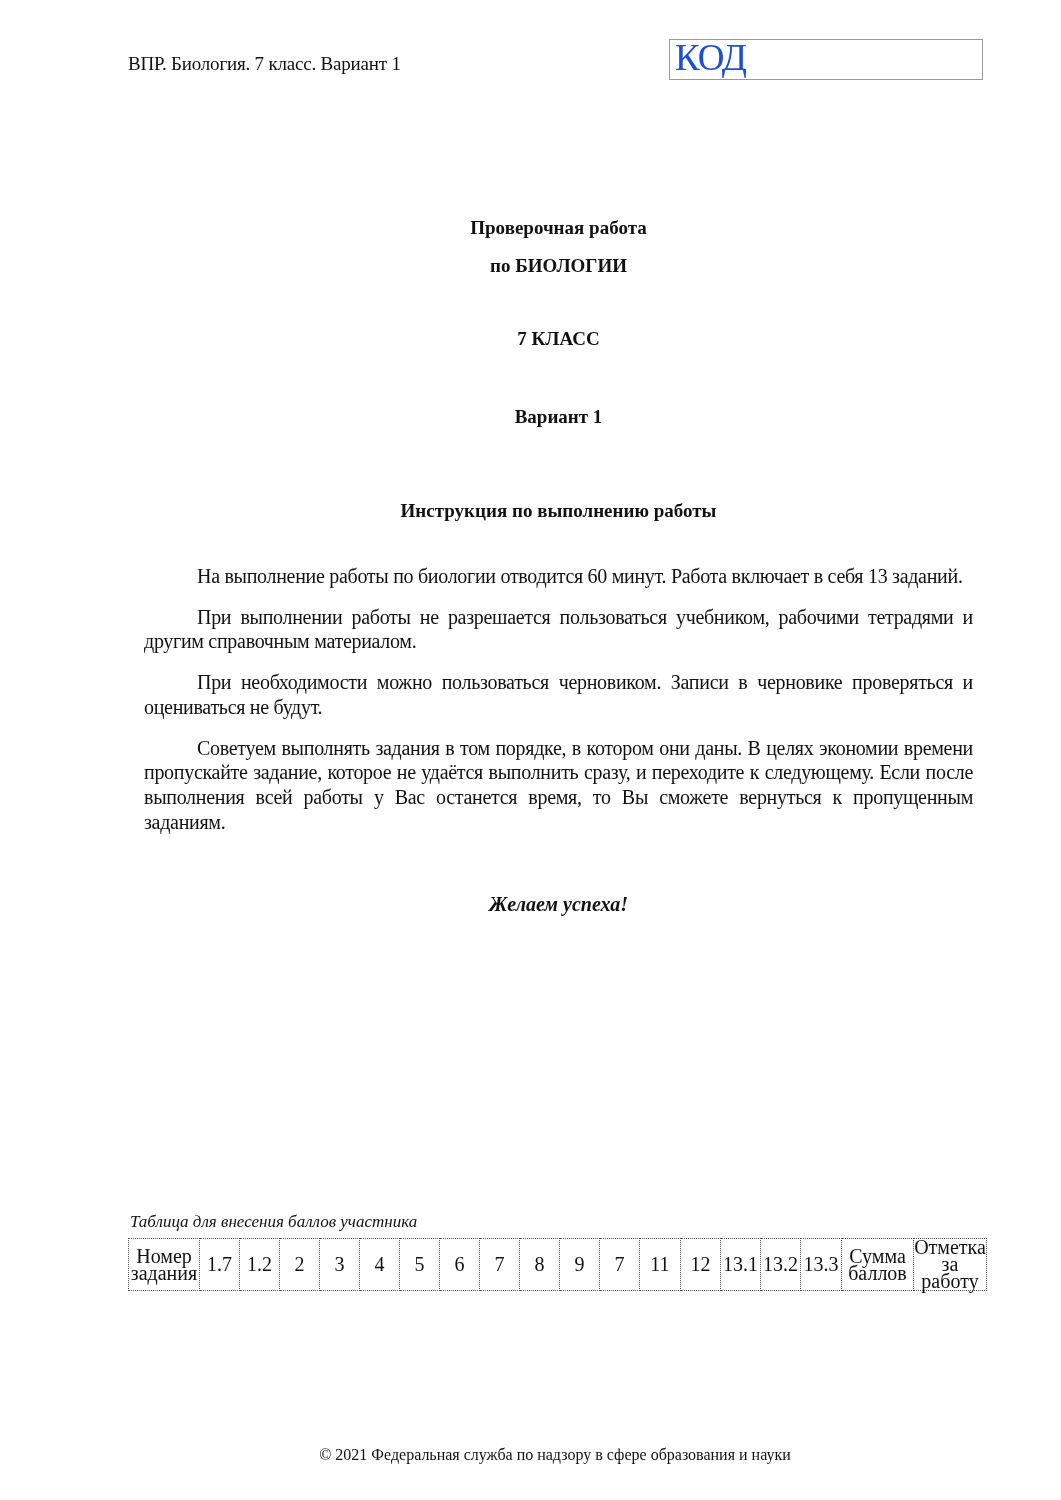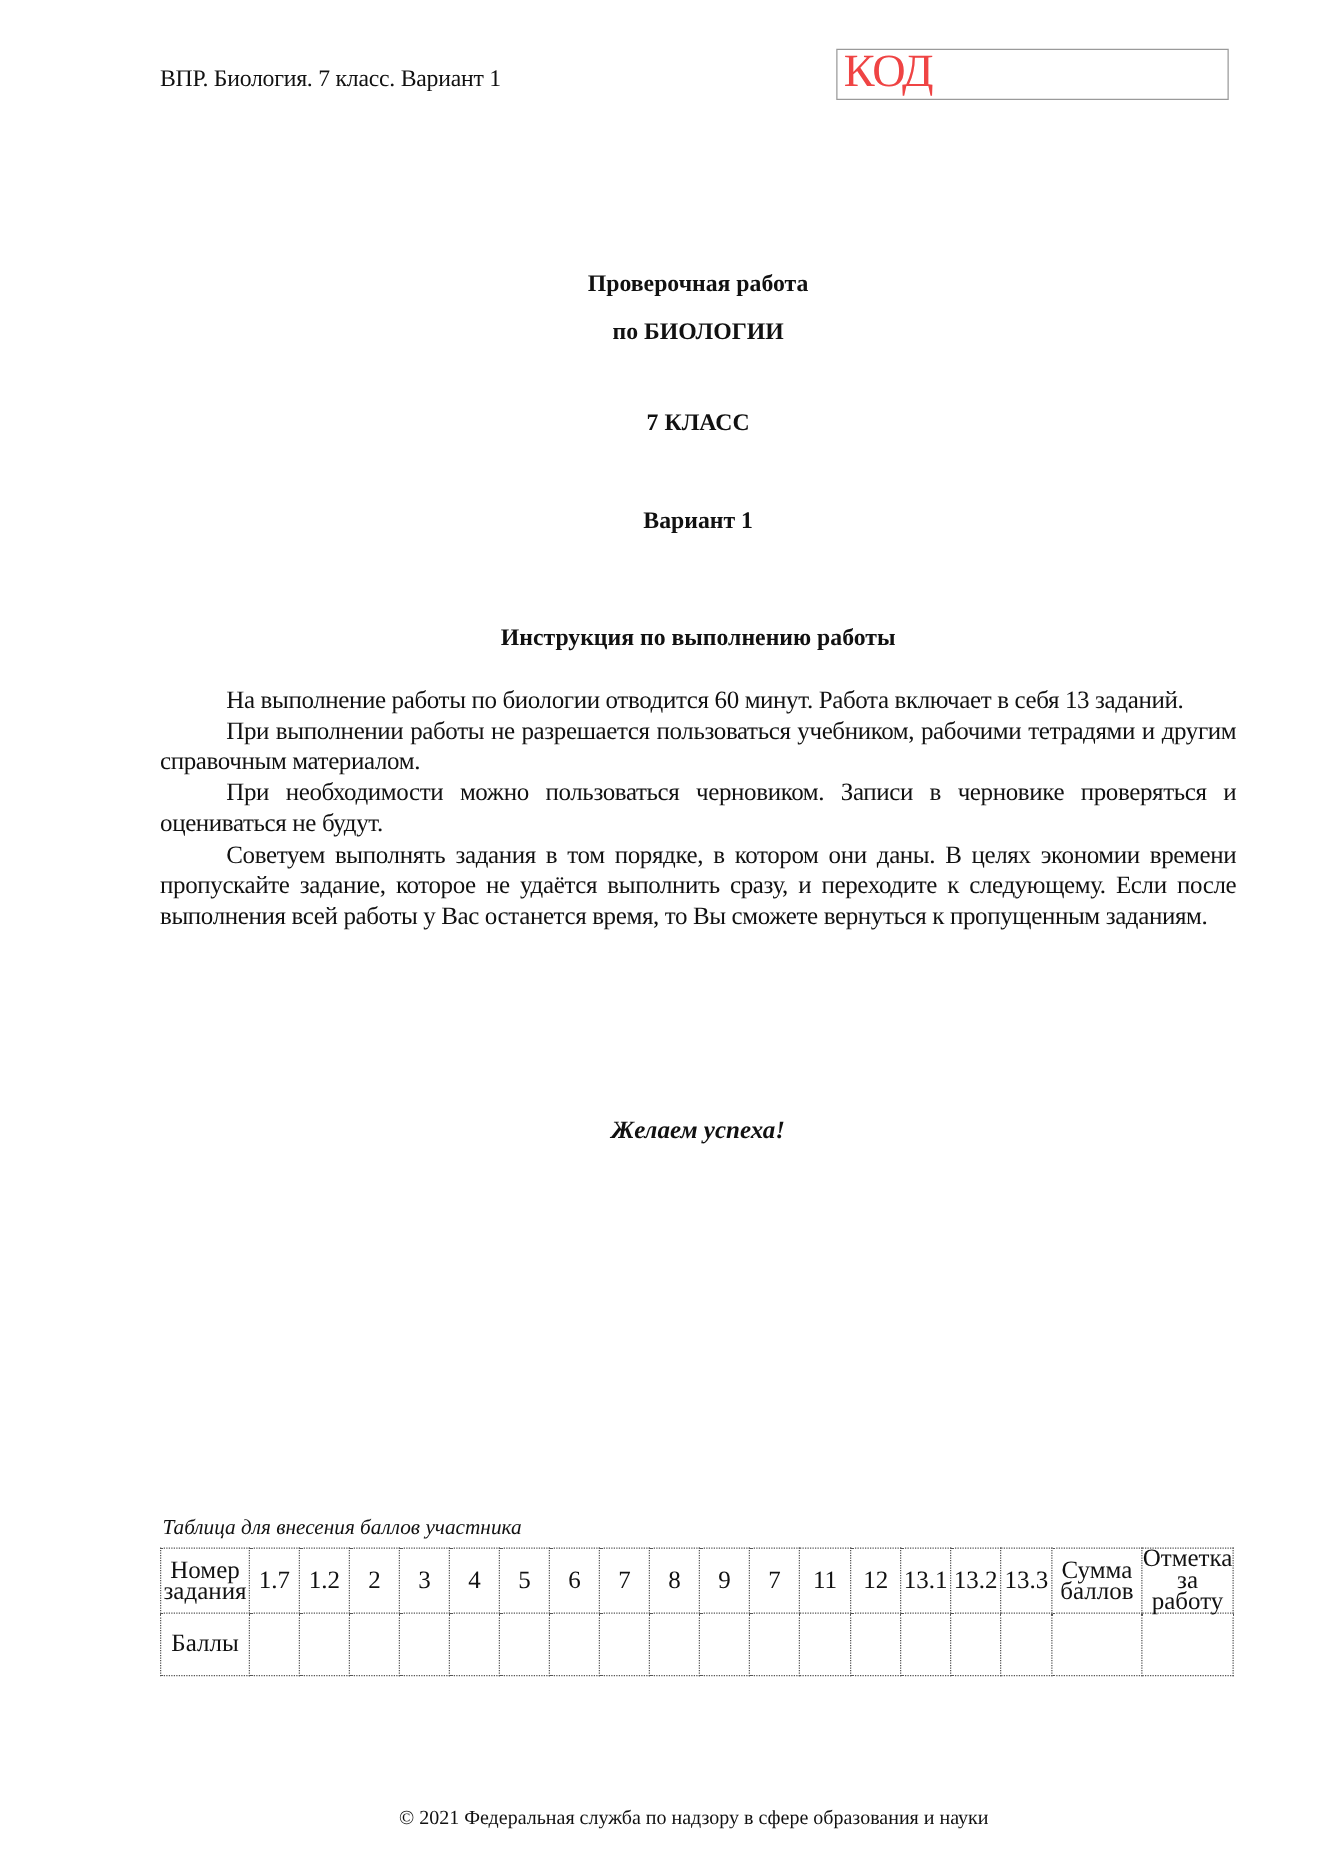--- a/index.html
+++ b/index.html
@@ -29,42 +29,42 @@
       width: 314px;
       height: 41px;
       border: 1.5px solid #9a9a9a;
       box-sizing: border-box;
     }
     .code-label {
       position: absolute;
       left: 5px;
       top: -4px;
       font-size: 37px;
-      color: #ef4444;
+      color: #1d4ed8;
       letter-spacing: -1px;
     }
     .center-bold {
       position: absolute;
       left: 0;
       width: 1117px;
       text-align: center;
       font-weight: bold;
       font-size: 19px;
     }
     .instructions {
       position: absolute;
       left: 128px;
       top: 548px;
       width: 861px;
       font-size: 20px;
       line-height: 24.7px;
       letter-spacing: -0.3px;
     }
     .instructions p {
-      margin: 0;
+      margin: 16px;
       text-indent: 53px;
       text-align: justify;
       text-align-last: left;
     }
     .wish {
       position: absolute;
       left: 0;
       width: 1117px;
       top: 893px;
       text-align: center;
@@ -177,37 +177,16 @@
     <td>13.3</td>
     <td>
       <div>Сумма</div>
       <div>баллов</div>
     </td>
     <td>
       <div>Отметка</div>
       <div>за работу</div>
     </td>
   </tr>
-  <tr class="vals">
-    <td>Баллы</td>
-    <td></td>
-    <td></td>
-    <td></td>
-    <td></td>
-    <td></td>
-    <td></td>
-    <td></td>
-    <td></td>
-    <td></td>
-    <td></td>
-    <td></td>
-    <td></td>
-    <td></td>
-    <td></td>
-    <td></td>
-    <td></td>
-    <td></td>
-    <td></td>
-  </tr>
 </tbody>
   </table>
 
 <div class="footer">© 2021 Федеральная служба по надзору в сфере образования и науки</div>
 
 </body></html>

